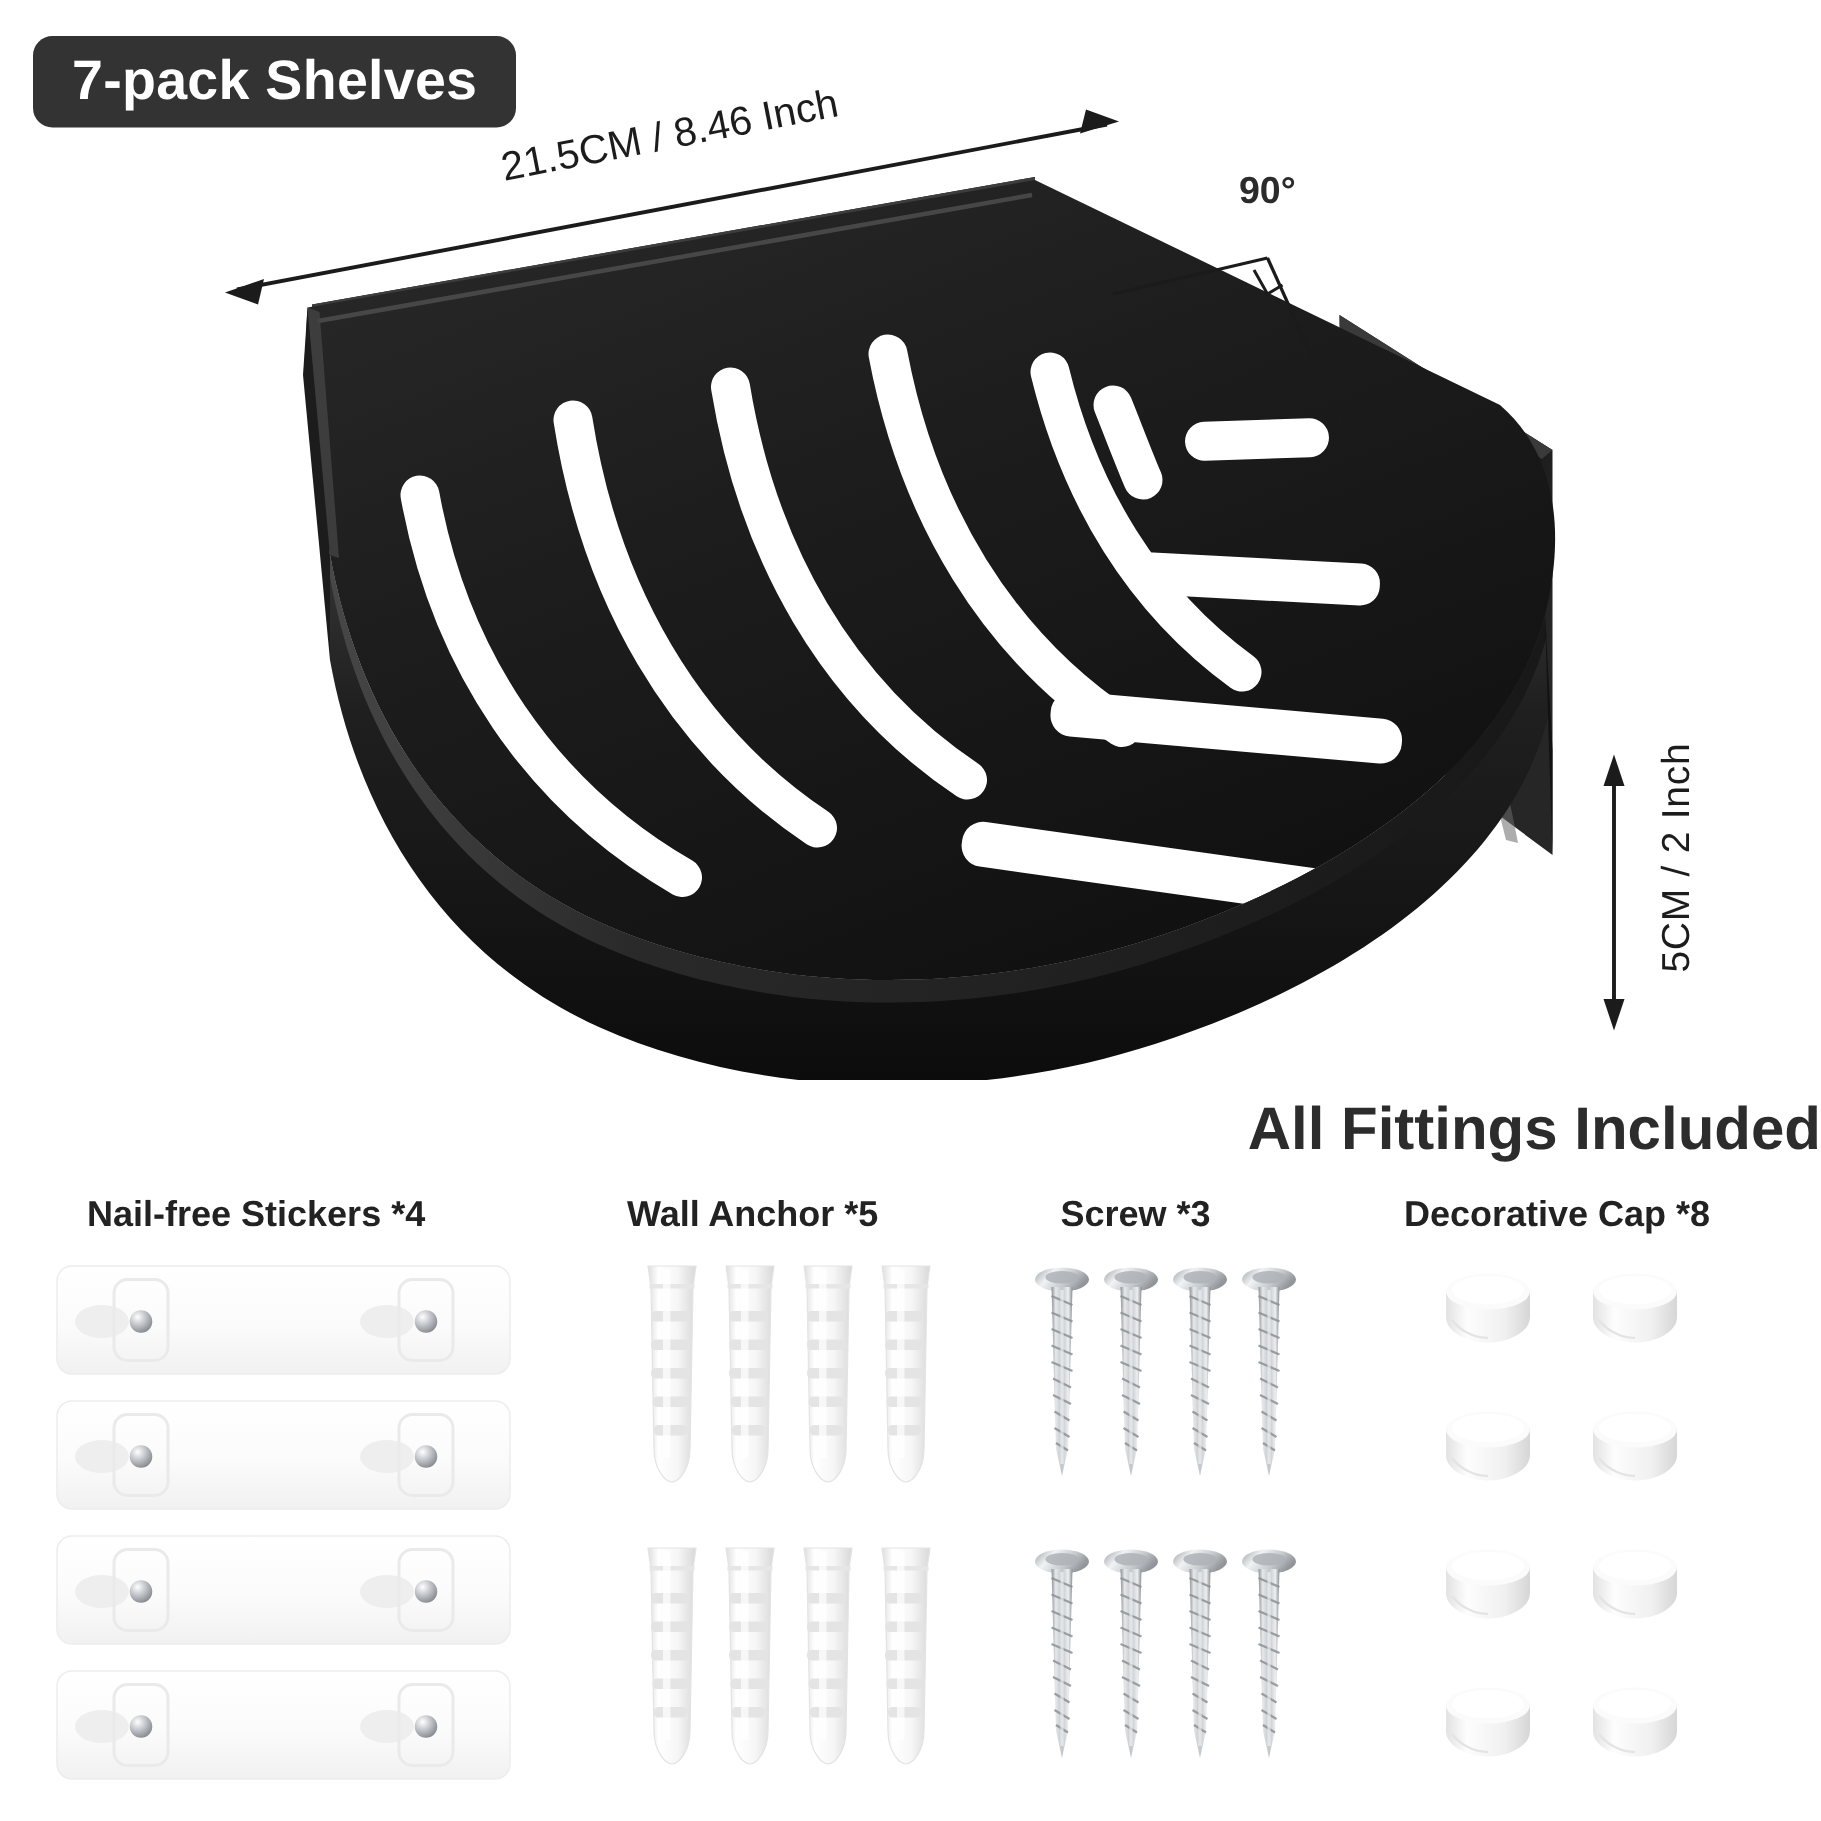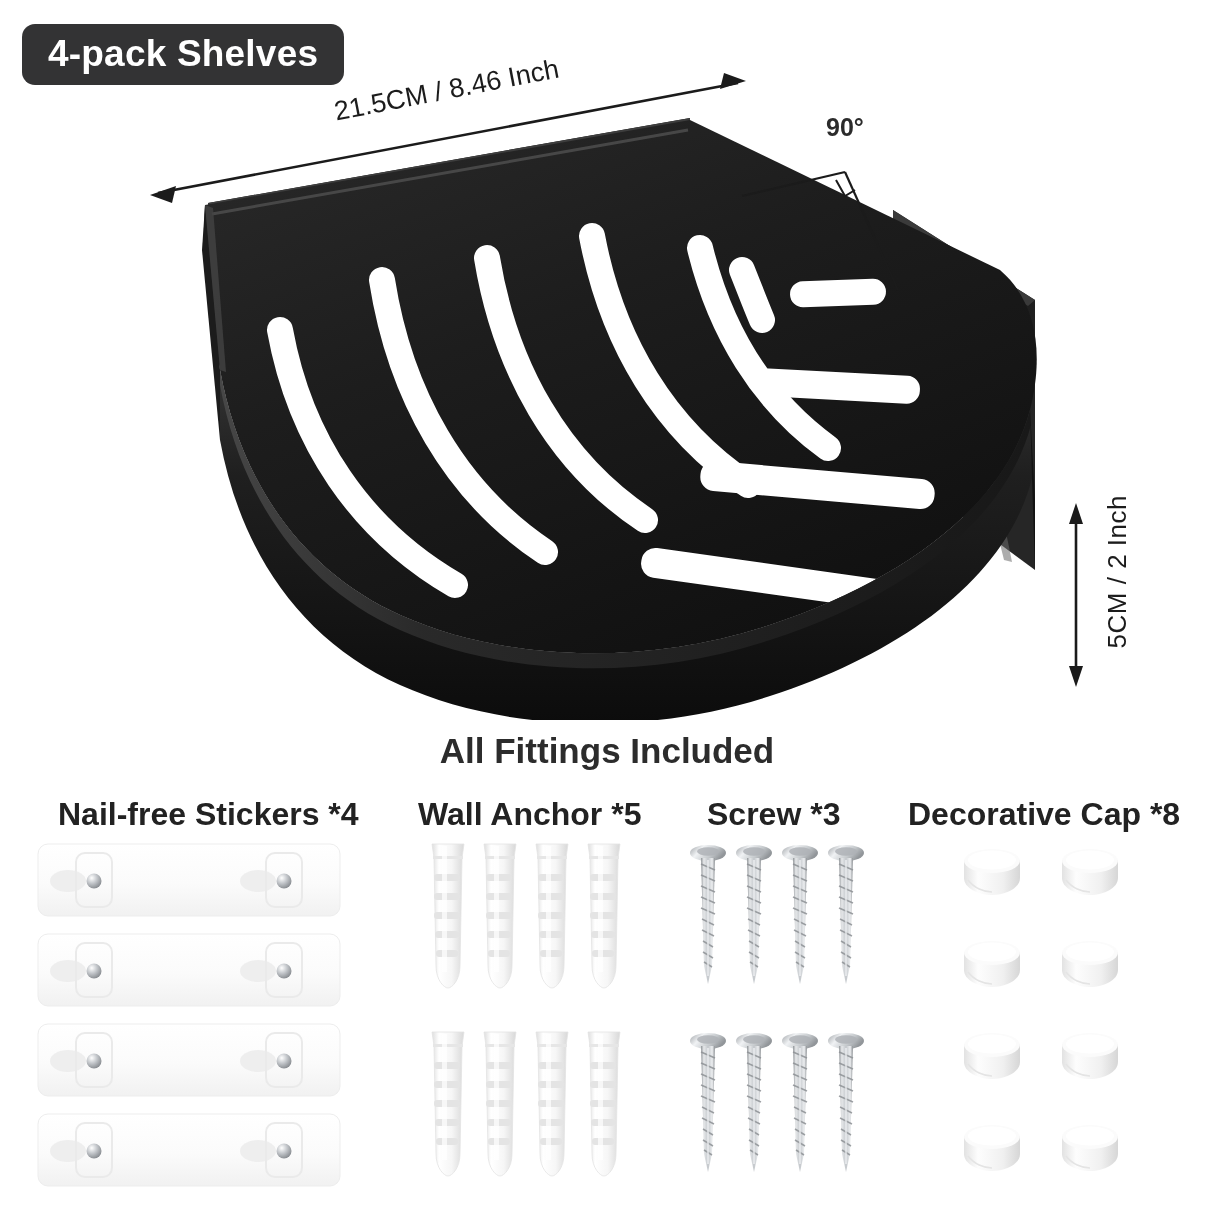--- a/index.html
+++ b/index.html
@@ -59,49 +59,49 @@
     writing-mode: vertical-rl;
     transform: rotate(180deg);
     transform-origin: center;
     letter-spacing: .5px;
   }
 
   
   .fittings-title {
     position: absolute;
     left: 0; right: 0; top: 733px;
-    text-align: center;
-    font-size: 35px;
+    text-align: right;
+    font-size: 40px;
     font-weight: bold;
     color: #2c2c2c;
     line-height: 1;
   }
   .col-head {
     position: absolute;
     top: 798px;
-    font-size: 32px;
+    font-size: 24px;
     font-weight: bold;
     color: #222222;
     white-space: nowrap;
     line-height: 1;
   }
   .col-head.c0 { left: 58px; }
   .col-head.c1 { left: 418px; }
   .col-head.c2 { left: 707px; }
-  .col-head.c3 { left: 908px; }
+  .col-head.c3 { left: 936px; }
 
   .parts { position: absolute; left: 0; top: 830px; width: 1214px; height: 384px; }
   .parts svg { position: absolute; left: 0; top: 0; }
 </style>
 </head>
 <body>
 
 <div id="stage">
 
-  <div class="badge">4-pack Shelves</div>
+  <div class="badge">7-pack Shelves</div>
 
   <div class="hero">
     <svg width="1214" height="720" viewBox="0 0 1214 720">
       <defs>
         <linearGradient id="deckGrad" x1="0" y1="0" x2="0.6" y2="1">
           <stop offset="0%" stop-color="#2a2a2a"></stop>
           <stop offset="45%" stop-color="#1d1d1d"></stop>
           <stop offset="100%" stop-color="#111111"></stop>
         </linearGradient>
         <linearGradient id="frontGrad" x1="0" y1="0" x2="0" y2="1">

